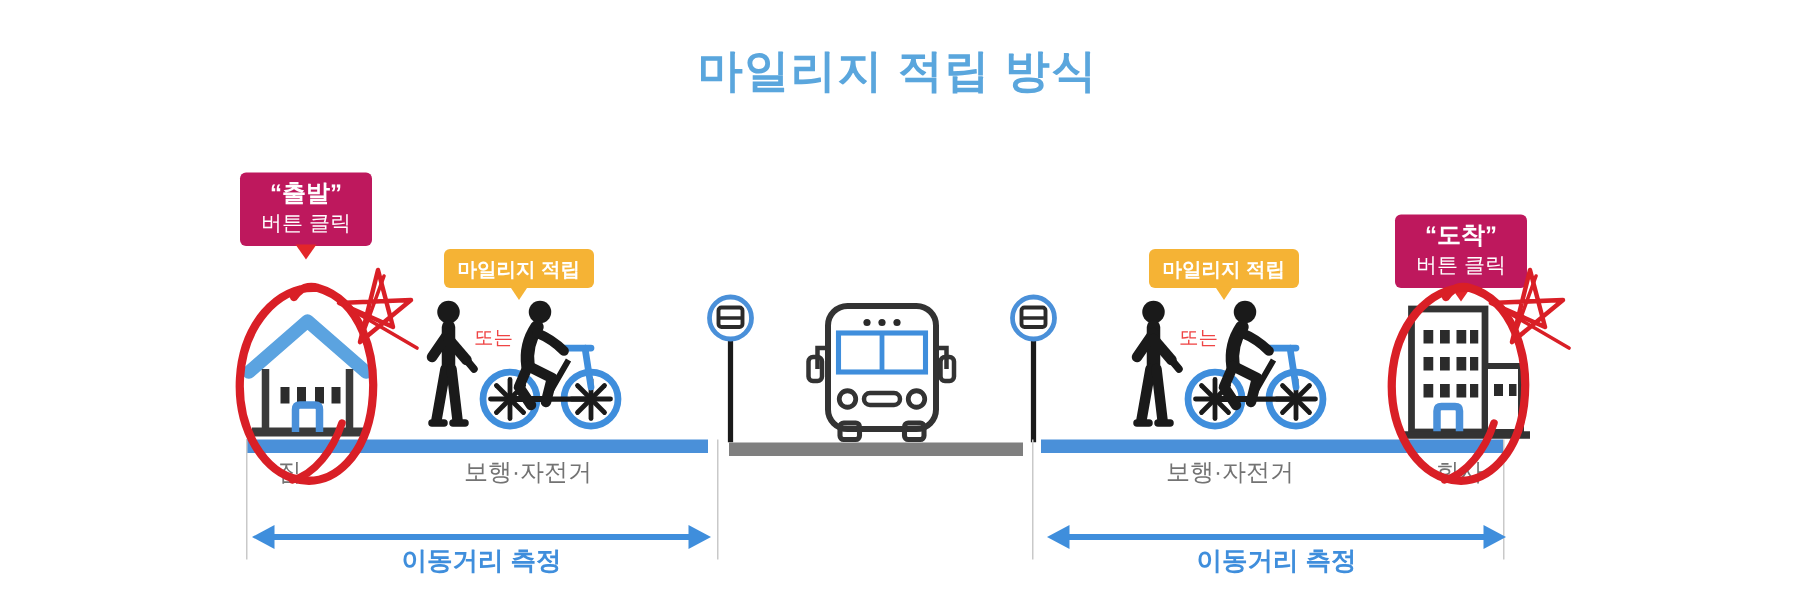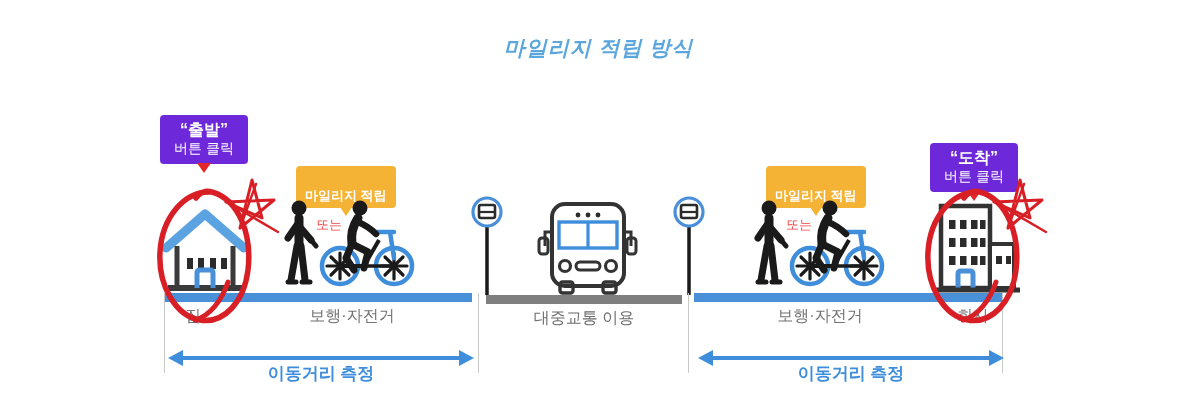--- a/index.html
+++ b/index.html
@@ -9,32 +9,31 @@
     font-family:"Liberation Sans","DejaVu Sans",sans-serif;
     overflow:hidden;
     position:relative;
   }
   #stage{position:absolute;left:0;top:0;width:1197px;height:404px;}
 
   
   .title{
     position:absolute;left:0;top:28px;width:1197px;
     text-align:center;
-    font-size:21px;
+    font-size:30px;
     font-weight:600;
     color:#5aa6dd;
     letter-spacing:1px;
     line-height:40px;
-    font-style:italic;
   }
 
   
   .callout-red{
     position:absolute;
-    background:#6d28d9;
+    background:#be185d;
     border-radius:4px;
     color:#ffffff;
     text-align:center;
     font-weight:bold;
     padding:5px 10px 6px 10px;
     line-height:19px;
     font-size:15px;
     white-space:nowrap;
   }
   .callout-red .l1{font-size:16px;display:block;letter-spacing:0px;}
@@ -46,21 +45,21 @@
   }
   .callout-yellow{
     position:absolute;
     background:#f5b335;
     border-radius:4px;
     color:#ffffff;
     text-align:center;
     font-weight:bold;
     font-size:13px;
     line-height:15px;
-    padding:22px 9px 5px 9px;
+    padding:6px 9px 5px 9px;
     white-space:nowrap;
   }
   .callout-yellow:after{
     content:"";position:absolute;left:50%;margin-left:-6px;bottom:-8px;
     width:0;height:0;border-left:6px solid transparent;border-right:6px solid transparent;
     border-top:9px solid #f5b335;
   }
 
   
   .bar{position:absolute;height:9px;}
@@ -336,21 +335,20 @@
   <div class="bar bar-gray" style="left:486px;top:295px;width:196px;"></div>
   <div class="bar bar-blue" style="left:694px;top:293px;width:308px;"></div>
 
   <div class="divider" style="left:164px;top:293px;height:80px;"></div>
   <div class="divider" style="left:478px;top:293px;height:80px;"></div>
   <div class="divider" style="left:688px;top:293px;height:80px;"></div>
   <div class="divider" style="left:1002px;top:293px;height:80px;"></div>
 
   <div class="seclabel" style="left:164px;top:306px;width:58px;">집</div>
   <div class="seclabel" style="left:232px;top:306px;width:240px;">보행·자전거</div>
-  <div class="seclabel gray" style="left:486px;top:308px;width:196px;">대중교통 이용</div>
   <div class="seclabel" style="left:700px;top:306px;width:240px;">보행·자전거</div>
   <div class="seclabel" style="left:944px;top:306px;width:58px;text-align:center;">회사</div>
 
   <div class="measure" style="left:168px;top:343px;width:306px;">
     <div class="mhead left"></div>
     <div class="mline" style="left:14px;right:14px;"></div>
     <div class="mhead right"></div>
     <div class="mtext">
       <span>이동거리 측정</span>
     </div>

